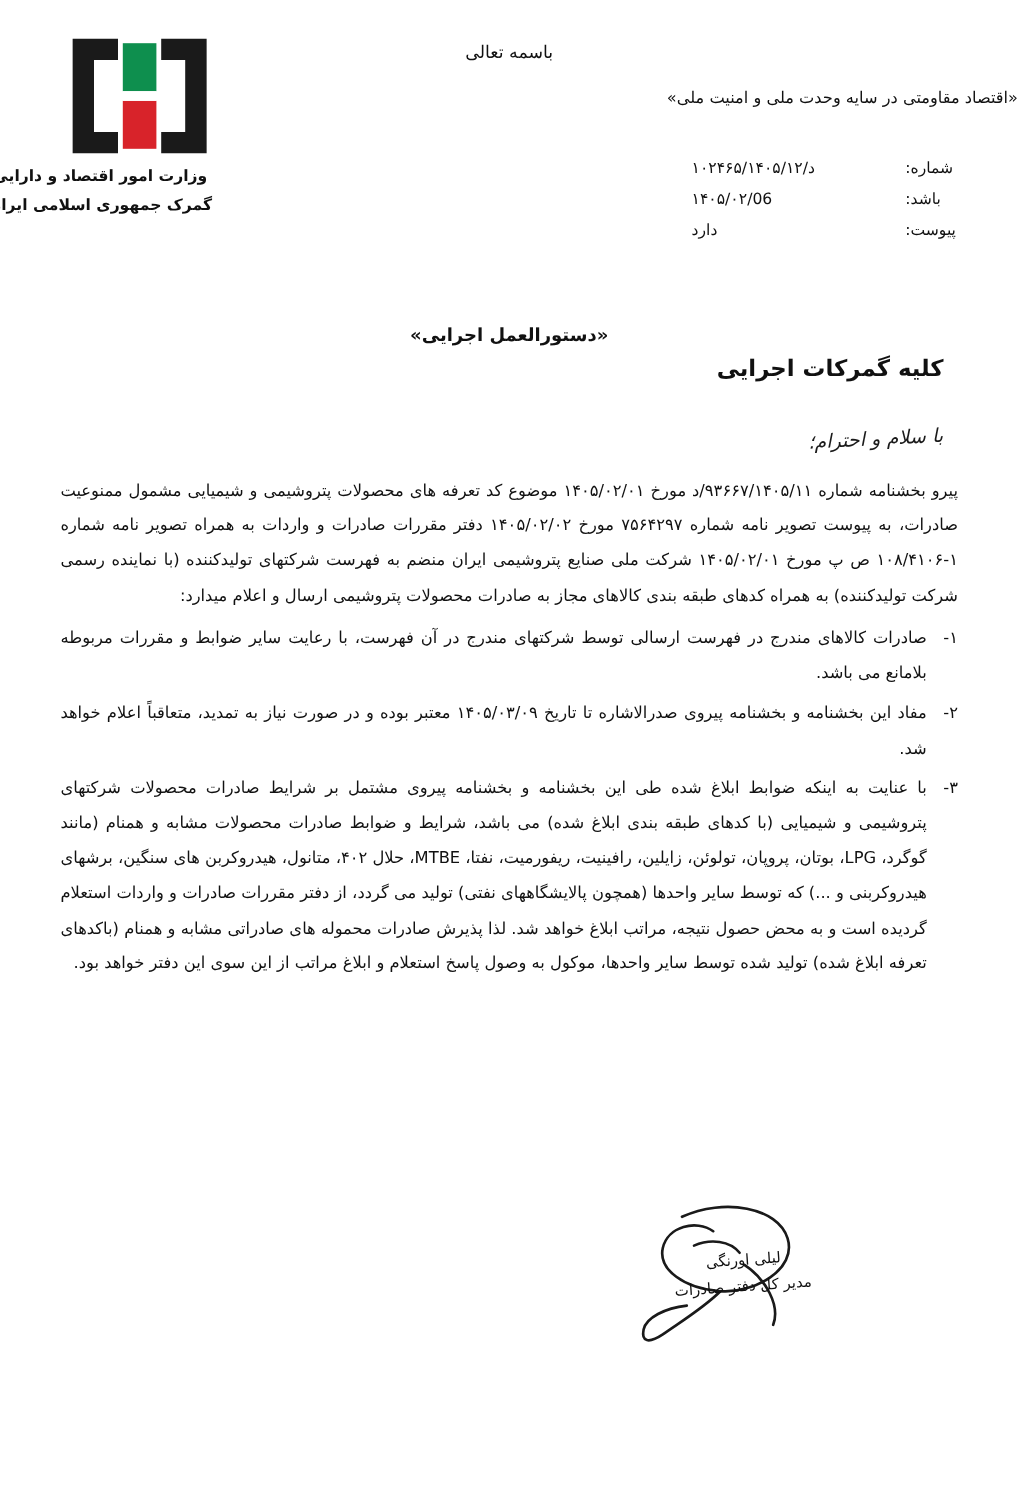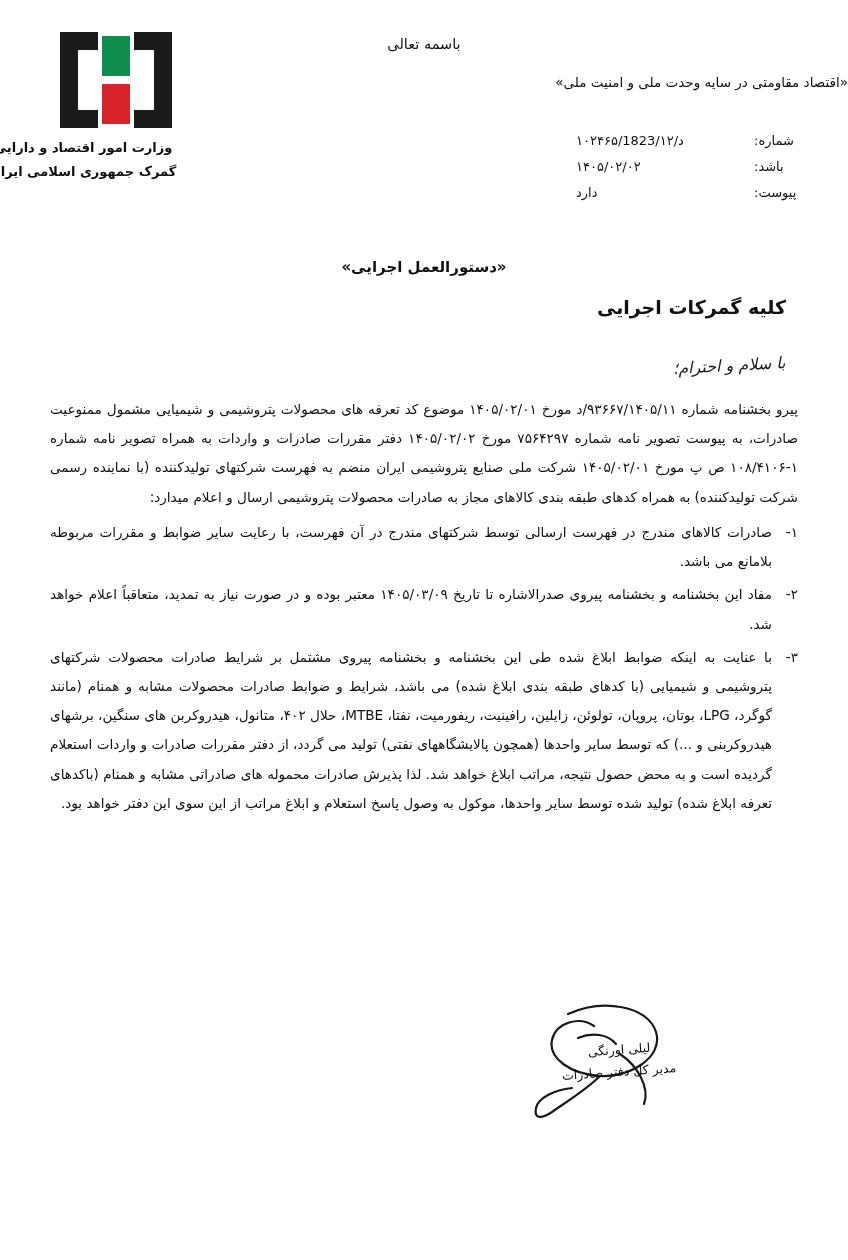--- a/index.html
+++ b/index.html
@@ -109,21 +109,21 @@
     flex: 1;
     text-align: left;
     direction: ltr;
     unicode-bidi: embed;
     padding-left: 6px;
   }
 
   
   .doc-title {
     position: absolute;
-    top: 258px;
+    top: 270px;
     left: 0;
     right: 0;
     text-align: center;
     font-size: 15px;
     font-weight: bold;
   }
   .addressee {
     position: absolute;
     top: 296px;
     right: 62px;
@@ -235,25 +235,25 @@
         </svg>
       </div>
       <div class="org-line1">وزارت امور اقتصاد و دارایی</div>
       <div class="org-line2">گمرک جمهوری اسلامی ایران</div>
     </div>
   </div>
 
   <div class="meta">
     <div class="meta-row">
       <span class="meta-label">شماره:</span>
-      <span class="meta-value">۱۰۲۴۶۵/1823/۱۲/د</span>
+      <span class="meta-value">۱۰۲۴۶۵/۱۴۰۵/۱۲/د</span>
     </div>
     <div class="meta-row">
       <span class="meta-label">باشد:</span>
-      <span class="meta-value">۱۴۰۵/۰۲/۰۲</span>
+      <span class="meta-value">۱۴۰۵/۰۲/06</span>
     </div>
     <div class="meta-row">
       <span class="meta-label">پیوست:</span>
       <span class="meta-value">دارد</span>
     </div>
   </div>
 
   <div class="doc-title">«دستورالعمل اجرایی»</div>
   <div class="addressee">کلیه گمرکات اجرایی</div>
   <div class="salutation">با سلام و احترام؛</div>

